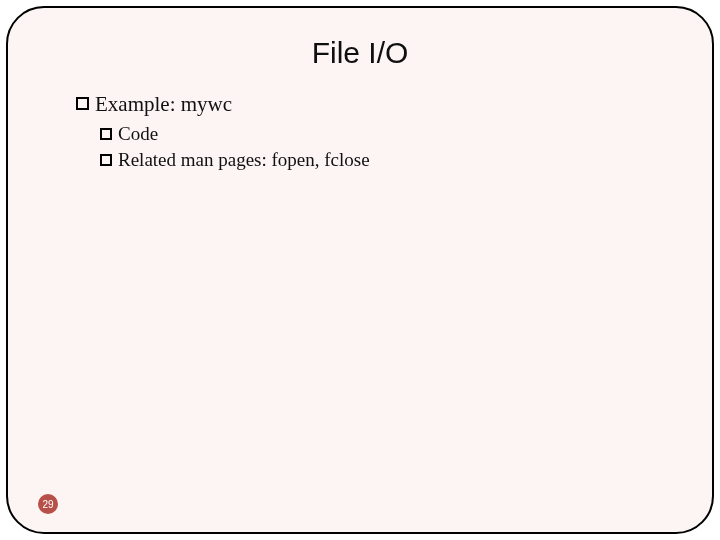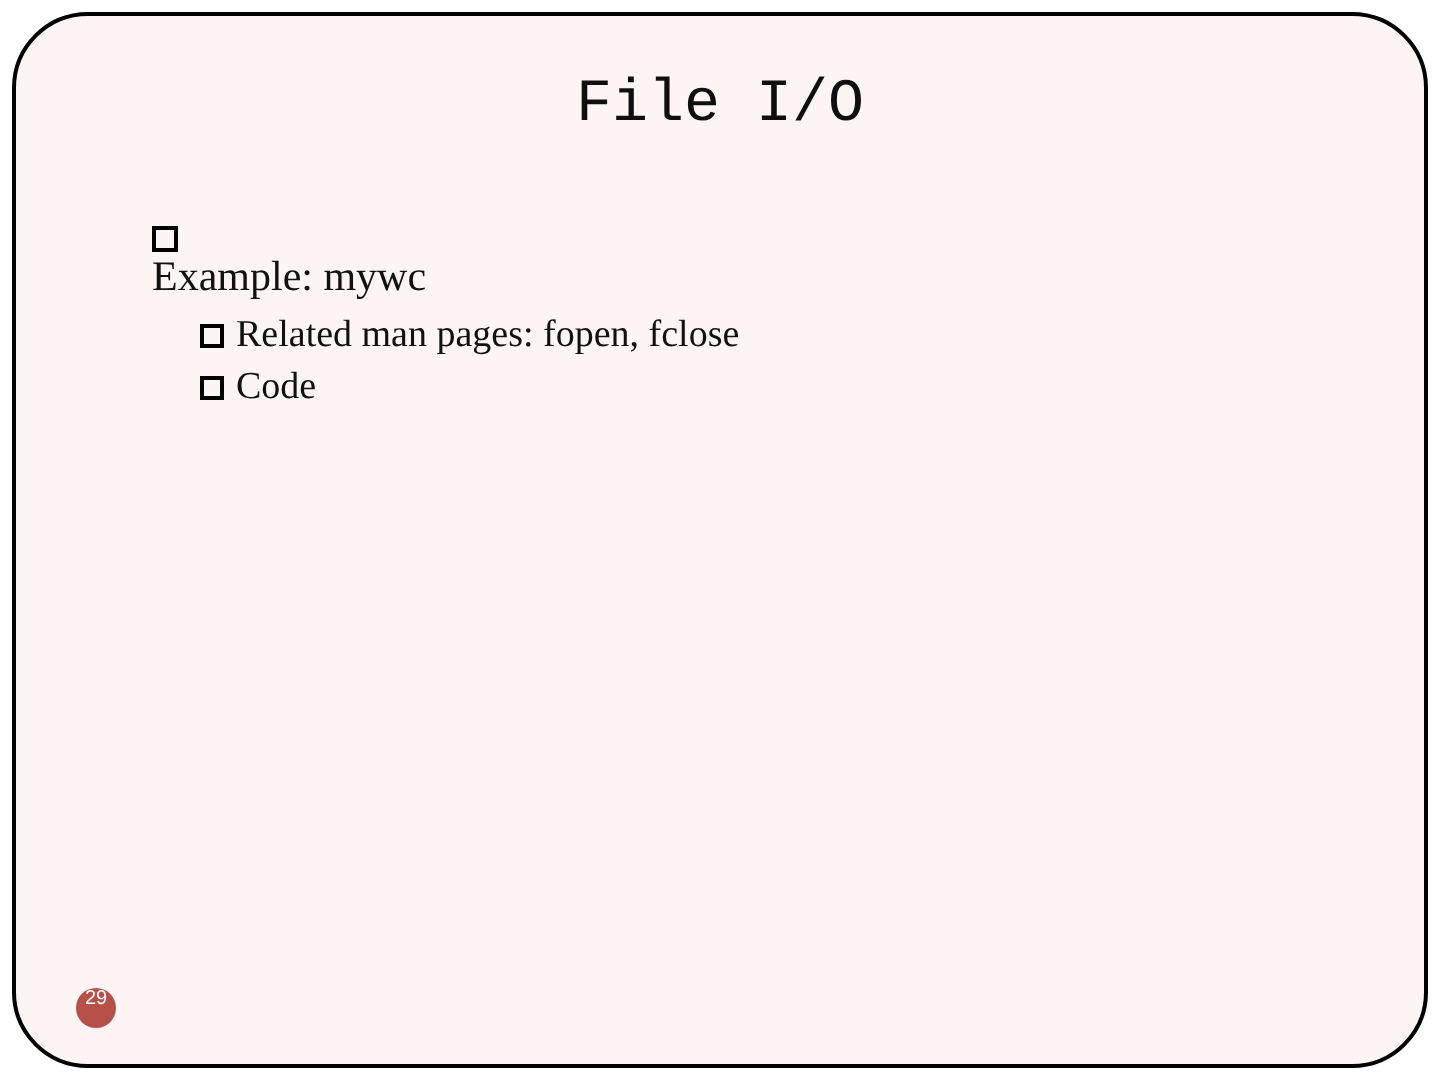--- a/index.html
+++ b/index.html
@@ -18,34 +18,33 @@
     background: #fdf4f4;
     border: 2px solid #000;
     border-radius: 38px;
     padding: 28px 48px 20px 48px;
   }
   .title {
     text-align: center;
     font-size: 30px;
     color: #0f0f0f;
     font-weight: normal;
-    margin-bottom: 38px;
-    font-family: Liberation Mono, monospace;
+    margin-bottom: 22px;
+    font-family: Liberation Sans, sans-serif;
   }
   .content {
     padding-left: 20px;
   }
   .lvl1 {
     font-size: 21px;
     color: #111;
     margin-top: 4px;
     margin-bottom: 6px;
     display: flex;
     align-items: flex-start;
-    flex-direction: column;
   }
   .lvl2 {
     font-size: 19px;
     color: #111;
     margin-left: 24px;
     margin-bottom: 4px;
     display: flex;
     align-items: flex-start;
   }
   .gap {
@@ -70,39 +69,40 @@
     bottom: 18px;
     left: 30px;
     width: 20px;
     height: 20px;
     border-radius: 50%;
     background: #b8504a;
     color: #fff;
     font-size: 10px;
     font-family: Arial, sans-serif;
     display: flex;
+    align-items: center;
     justify-content: center;
   }
 </style>
 </head>
 <body>
 
 <div class="slide">
   <h1 class="title">File I/O</h1>
   <div class="content">
       <div class="lvl1">
         <span class="box-bullet"></span>
         <span>Example: mywc</span>
       </div>
       <div class="lvl2">
         <span class="box-bullet"></span>
-        <span>Related man pages: fopen, fclose</span>
+        <span>Code</span>
       </div>
       <div class="lvl2">
         <span class="box-bullet"></span>
-        <span>Code</span>
+        <span>Related man pages: fopen, fclose</span>
       </div>
       <div class="gap"></div>
     </div>
   <div class="page-num">
     <span>29</span>
   </div>
 </div>
 
 </body></html>

